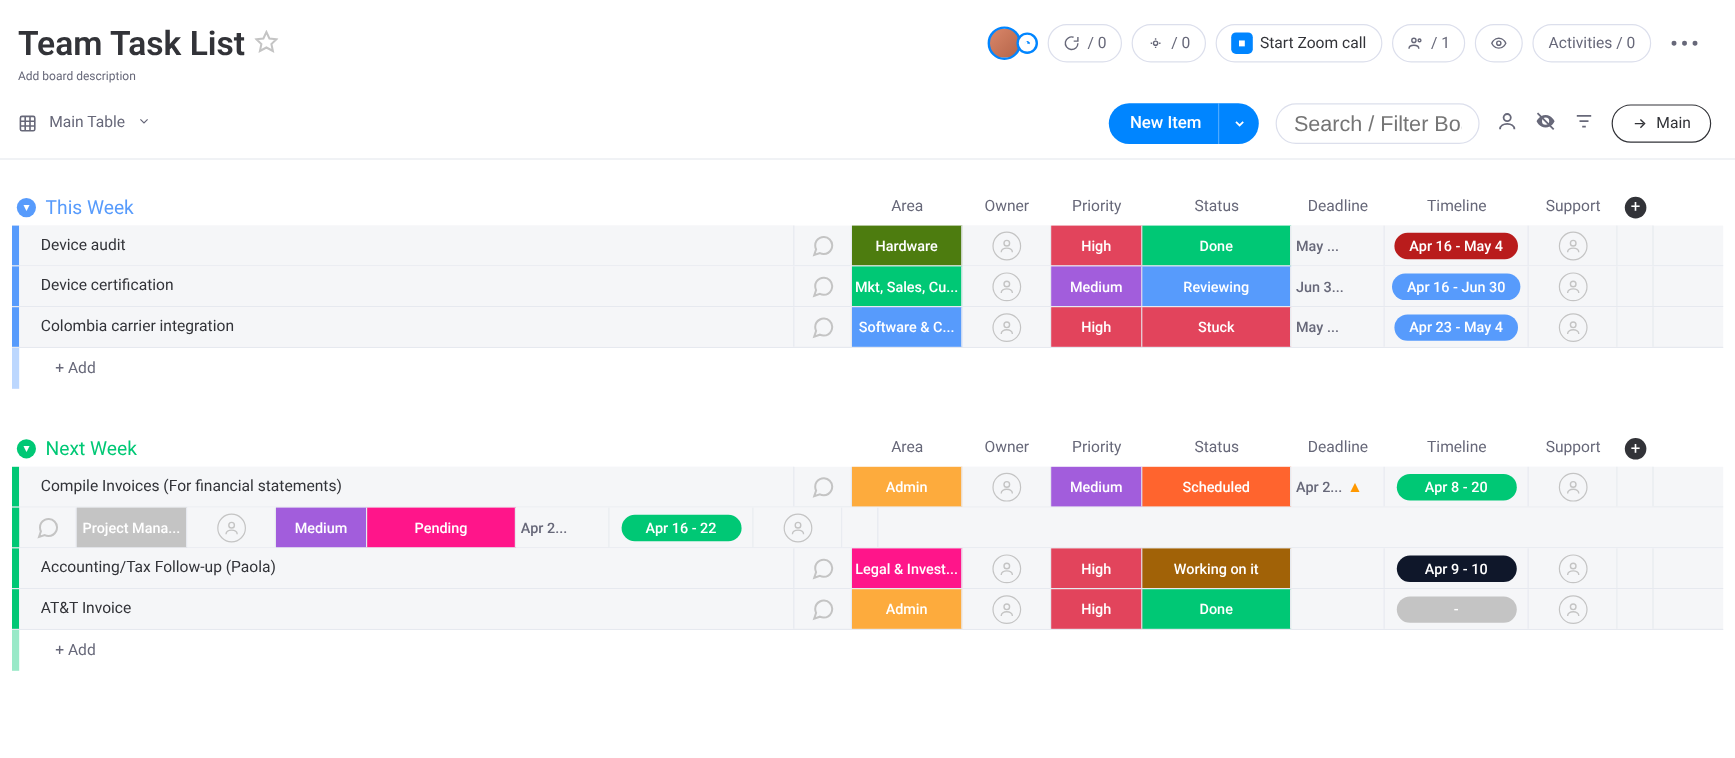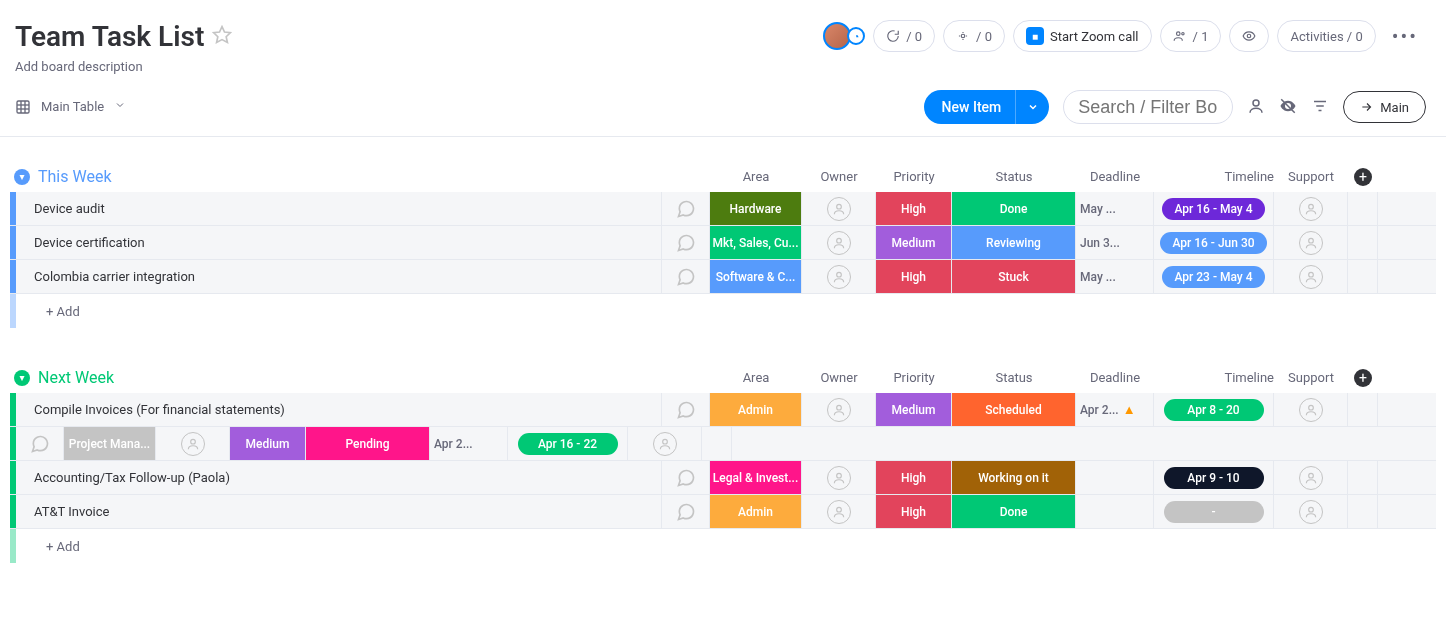--- a/index.html
+++ b/index.html
@@ -2,21 +2,21 @@
 <html><head>
 <meta charset="utf-8">
 <style>
 * { box-sizing: border-box; margin: 0; padding: 0; }
 body { font-family: -apple-system, BlinkMacSystemFont, "Segoe UI", Roboto, Arial, sans-serif; font-size: 13px; color: #323338; background: #fff; }
 .header { display: flex; align-items: flex-start; justify-content: space-between; padding: 20px 20px 8px 15px; }
 .header-left { display: flex; flex-direction: column; gap: 6px; }
 .title-row { display: flex; align-items: center; gap: 8px; }
 .board-title { font-size: 28px; font-weight: 600; color: #323338; }
 .star-icon { color: #c4c4c4; cursor: pointer; }
-.desc { color: #676879; font-size: 13px; cursor: pointer; }
+.desc { color: #676879; font-size: 10px; cursor: pointer; }
 .header-right { display: flex; align-items: center; gap: 8px; }
 .avatar { width: 28px; height: 28px; border-radius: 50%; background: linear-gradient(135deg,#d98669,#b56549); border: 2px solid #0085ff; }
 .avatar-wrap { position: relative; display: flex; align-items: center; }
 .avatar-badge { width: 18px; height: 18px; border-radius: 50%; border: 2px solid #0085ff; display: flex; align-items: center; justify-content: center; margin-left: -4px; background:#fff; color:#0085ff; font-size:10px;}
 .pill { display: inline-flex; align-items: center; gap: 6px; height: 32px; padding: 0 12px; border: 1px solid #dcdfec; border-radius: 16px; font-size: 13px; color: #676879; cursor: pointer; background: #fff; }
 .pill svg, .pill .ic { width: 14px; height: 14px; }
 .zoom-btn .zoom-ic { width:18px;height:18px;background:#0085ff;border-radius:4px;display:flex;align-items:center;justify-content:center;color:#fff;font-size:10px;}
 .dots { font-size: 20px; color: #676879; cursor: pointer; padding: 4px 8px; letter-spacing: 2px; }
 .toolbar { display: flex; align-items: center; justify-content: space-between; padding: 8px 20px 12px 15px; border-bottom: 1px solid #e6e9ef; }
 .toolbar-left { display: flex; align-items: flex-start; gap: 10px; color: #676879; cursor: pointer; }
@@ -33,21 +33,21 @@
 .group-title-area { display: flex; align-items: center; gap: 8px; flex: 0 0 700px; padding-left: 4px; }
 .collapse-ic { width: 16px; height: 16px; border-radius: 50%; display:flex;align-items:center;justify-content:center; color:#fff; font-size:10px; cursor:pointer;}
 .group-title { font-size: 16px; font-weight: 400; cursor: pointer; }
 .col-headers { display: flex; flex: 1; align-items: center; }
 .col-h { text-align: center; color: #676879; font-size: 13px; }
 .col-area { width: 92px; }
 .col-owner { width: 74px; }
 .col-priority { width: 76px; }
 .col-status { width: 124px; }
 .col-deadline { width: 78px; }
-.col-timeline { width: 120px; text-align: right; }
+.col-timeline { width: 120px; }
 .col-support { width: 74px; }
 .col-extra { width: 30px; display:flex; align-items:center; justify-content:center;}
 .plus-col { width: 18px; height: 18px; border-radius: 50%; background: #323338; color: #fff; display:flex;align-items:center;justify-content:center; font-size:14px; cursor: pointer; }
 .rows { margin-top: 6px; }
 .row { display: flex; align-items: stretch; height: 34px; border-bottom: 1px solid #e6e9ef; background: #f5f6f8; }
 .row-bar { width: 6px; flex-shrink: 0; }
 .row-title { flex: 0 0 646px; display: flex; align-items: center; padding-left: 18px; font-size: 13px; color: #323338; cursor: pointer; border-right: 1px solid #e6e9ef; background:#f5f6f8;}
 .row-chat { width: 48px; display:flex;align-items:center;justify-content:center; color:#c4c4c4; border-right: 1px solid #e6e9ef; cursor:pointer;}
 .cell { display:flex; align-items:center; justify-content:center; color:#fff; font-size:12px; font-weight:500; border-right: 1px solid #e6e9ef; white-space: nowrap; overflow:hidden; text-overflow:ellipsis; padding: 0 4px; cursor:pointer;}
 .cell.text { color:#676879; background:#f5f6f8;}
@@ -207,21 +207,21 @@
                 <path d="M4 21c0-4 4-6 8-6s8 2 8 6"></path>
               </svg>
             </div>
           </div>
           <div class="cell col-priority" style="background: rgb(226, 68, 92);">High</div>
           <div class="cell col-status" style="background: rgb(0, 200, 117);">Done</div>
           <div class="cell text col-deadline deadline-cell">
             <span>May ...</span>
           </div>
           <div class="cell text col-timeline">
-            <div class="timeline-pill" style="background: #6d28d9;">Apr 16 - May 4</div>
+            <div class="timeline-pill" style="background: #b91c1c;">Apr 16 - May 4</div>
           </div>
           <div class="cell text col-support">
             <div class="person-placeholder">
               <svg width="14" height="14" viewBox="0 0 24 24" fill="none" stroke="currentColor" stroke-width="2">
                 <circle cx="12" cy="8" r="4"></circle>
                 <path d="M4 21c0-4 4-6 8-6s8 2 8 6"></path>
               </svg>
             </div>
           </div>
           <div class="cell text col-extra"></div>

